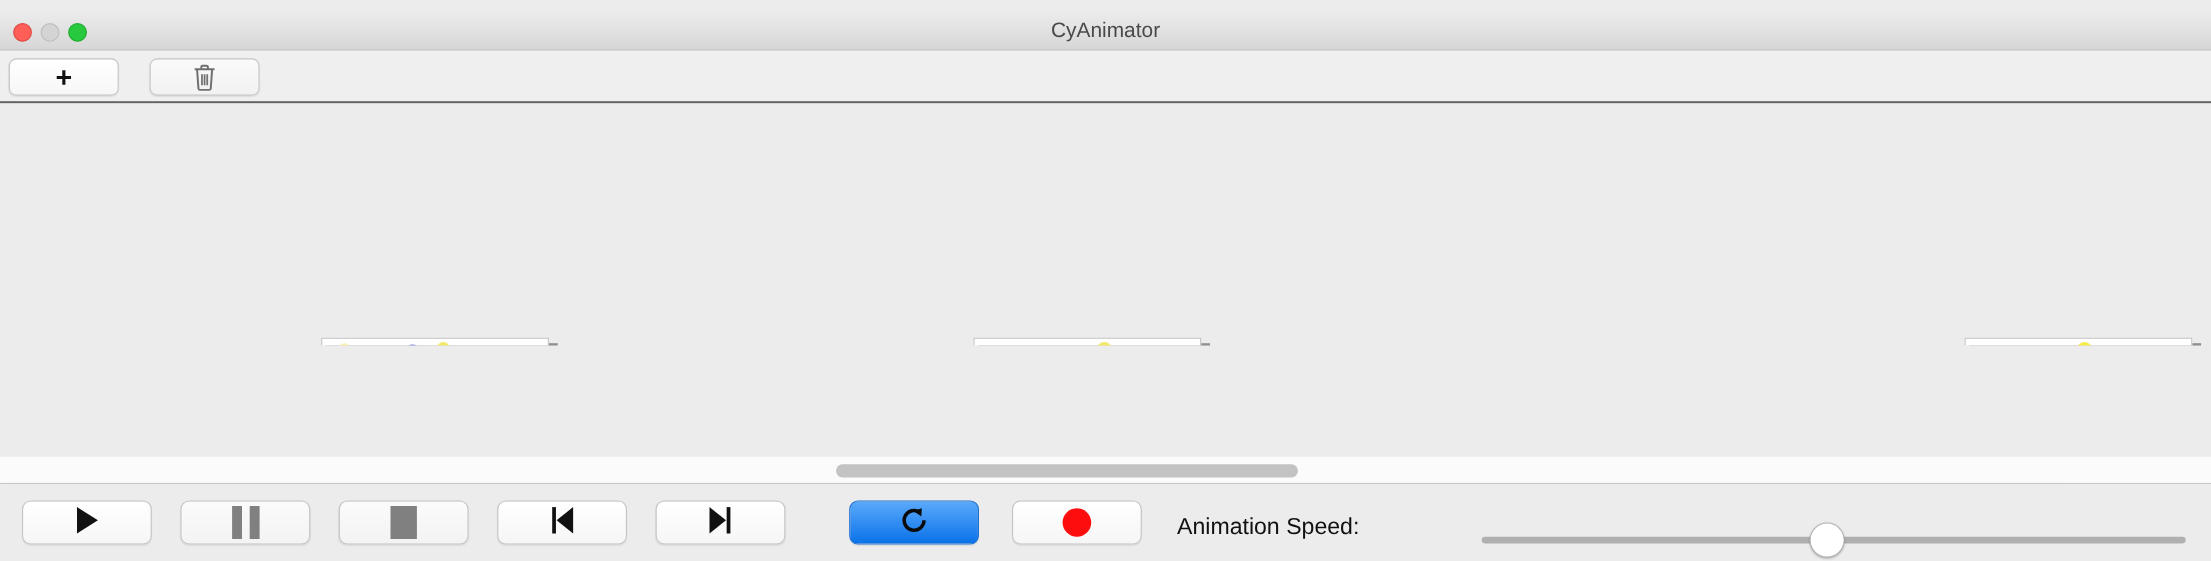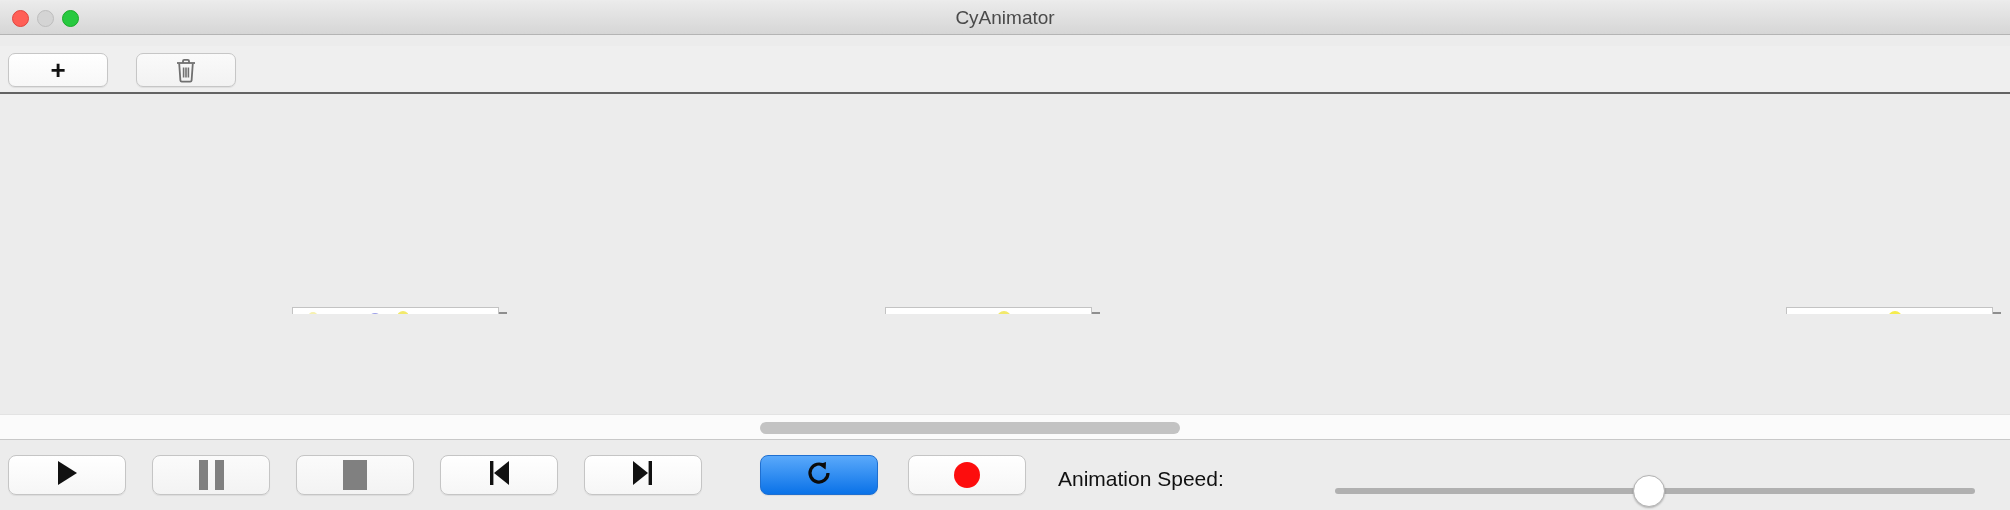--- a/index.html
+++ b/index.html
@@ -32,21 +32,21 @@
     font-family: "Liberation Sans", sans-serif;
   }
   .bg-strip .bgcaret {
     position: absolute; top: 2px; width: 0; height: 0;
     border-left: 6px solid transparent; border-right: 6px solid transparent;
     border-top: 8px solid #1b1b1b;
   }
 
   
   .titlebar {
-    position: absolute; left: 0; top: 1px; width: 2010px; height: 34px;
+    position: absolute; left: 0; top: 12px; width: 2010px; height: 34px;
     background: linear-gradient(#ebebeb, #d6d6d6);
     border-bottom: 1px solid #b4b4b4;
     padding-left: 24px;
   }
   .lights { position: absolute; left: 12px; top: 9px; display: flex; gap: 8px; }
   .light { width: 17px; height: 17px; border-radius: 50%; }
   .light.red    { background: #ff5f56; border: 1px solid #e0443e; }
   .light.yellow { background: #d4d4d4; border: 1px solid #bdbdbd; }
   .light.green  { background: #27c93f; border: 1px solid #1aab29; }
   .win-title {
@@ -108,21 +108,21 @@
     border-top: 1px solid #e3e3e3;
     border-bottom: 1px solid #c8c8c8;
   }
   .hscroll .thumb {
     position: absolute; top: 7px; height: 12px;
     background: #c3c3c3; border-radius: 6px; cursor: pointer;
   }
 
   
   .controls {
-    position: absolute; left: 0; top: 441px; width: 1864px; height: 69px;
+    position: absolute; left: 12px; top: 441px; width: 1864px; height: 69px;
     background: #ececec;
   }
   .ctl {
     position: absolute; top: 14px; height: 40px; width: 118px;
     border-radius: 8px;
     display: flex; align-items: center; justify-content: center;
     cursor: pointer;
     background: linear-gradient(#ffffff, #f6f6f6);
     border: 1px solid #c5c5c5;
     box-shadow: 0 1px 1px rgba(0,0,0,.07);

